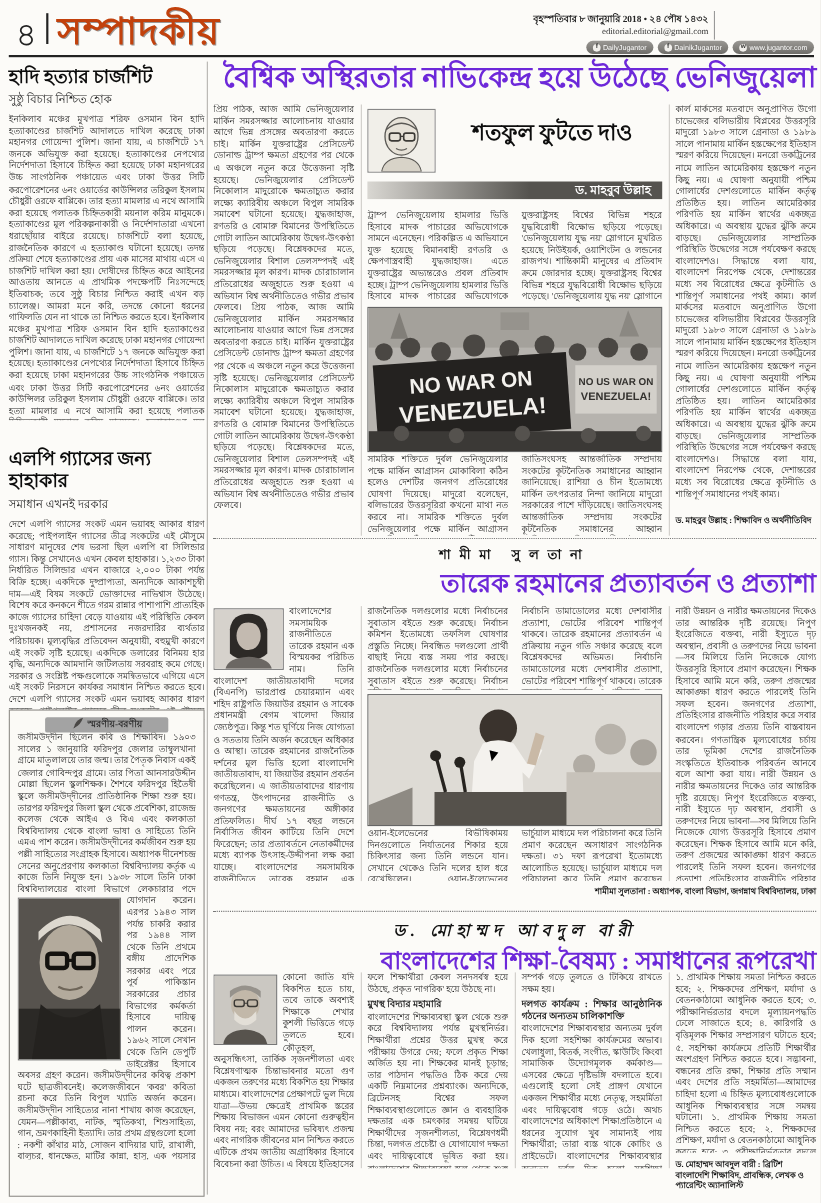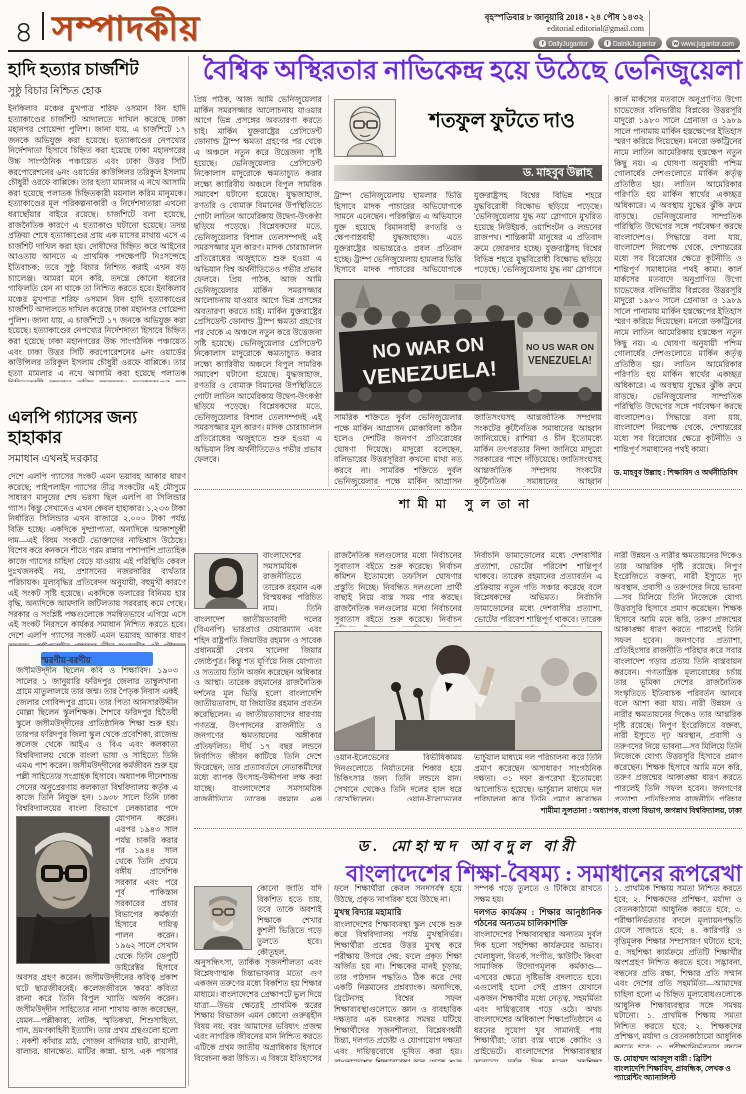--- a/index.html
+++ b/index.html
@@ -27,22 +27,22 @@
   
   .vmain{position:absolute;left:188px;top:56px;width:1px;height:1030px;background:#b5b3ae;}
   .dotsep{position:absolute;left:194px;width:548px;border-top:1.5px dotted #777;}
   
   .lcol{position:absolute;left:8px;width:178px;}
   .ed-head{font-size:17px;font-weight:bold;color:#0d0d0d;line-height:20px;}
   .ed-sub{font-size:10.5px;color:#222;margin-top:3px;}
   .ed-body{font-size:8px;line-height:10.6px;text-align:justify;color:#1d1d1d;overflow:hidden;}
   .membox{position:absolute;left:8px;top:645px;width:176px;height:441px;border:1px solid #8f8d89;
           background:#fbfaf6;}
-  .membadge{margin:6px auto 0;width:112px;height:14px;background:#3b82f6;border-radius:2px;
-            display:flex;align-items:flex-start;justify-content:center;gap:3px;flex-direction:column;}
+  .membadge{margin:6px auto 0;width:112px;height:14px;background:#a3a3a3;border-radius:2px;
+            display:flex;align-items:flex-start;justify-content:center;gap:3px;}
   .membadge span{font-size:8.5px;font-weight:bold;color:#333;}
   .mem-head{font-size:15px;font-weight:bold;margin:6px 8px 2px;color:#0d0d0d;}
   .mem-body{margin:0 7px;font-size:8px;line-height:10.6px;text-align:justify;overflow:hidden;height:388px;}
   .mem-photo{float:left;margin:2px 5px 2px 0;border:1px solid #777;}
   
   .art{position:absolute;left:194px;width:548px;}
   .a-headline{text-align:right;font-weight:bold;color:#6d28d9;}
   .a-author-top{text-align:center;font-weight:bold;color:#111;}
   .acol{position:absolute;width:128px;font-size:8px;line-height:10.6px;text-align:justify;
         color:#1d1d1d;overflow:hidden;}
@@ -196,20 +196,21 @@
     <div class="acol" style="left:280px;top:358px;height:74px;">জাতিসংঘসহ আন্তর্জাতিক সম্প্রদায় সংকটের কূটনৈতিক সমাধানের আহ্বান জানিয়েছে। রাশিয়া ও চীন ইতোমধ্যে মার্কিন তৎপরতার নিন্দা জানিয়ে মাদুরো সরকারের পাশে দাঁড়িয়েছে। জাতিসংঘসহ আন্তর্জাতিক সম্প্রদায় সংকটের কূটনৈতিক সমাধানের আহ্বান জানিয়েছে। রাশিয়া ও চীন ইতোমধ্যে মার্কিন তৎপরতার নিন্দা জানিয়ে মাদুরো সরকারের পাশে দাঁড়িয়েছে।</div>
 
     <div class="acol" style="left:420px;top:40px;height:366px;">কার্ল মার্কসের মতবাদে অনুপ্রাণিত উগো চাভেজের বলিভারীয় বিপ্লবের উত্তরসূরি মাদুরো ১৯৮৩ সালে গ্রেনাডা ও ১৯৮৯ সালে পানামায় মার্কিন হস্তক্ষেপের ইতিহাস স্মরণ করিয়ে দিয়েছেন। মনরো ডকট্রিনের নামে লাতিন আমেরিকায় হস্তক্ষেপ নতুন কিছু নয়। এ ঘোষণা অনুযায়ী পশ্চিম গোলার্ধের দেশগুলোতে মার্কিন কর্তৃত্ব প্রতিষ্ঠিত হয়। লাতিন আমেরিকার পরিণতি হয় মার্কিন স্বার্থের একচ্ছত্র অধিকারে। এ অবস্থায় যুদ্ধের ঝুঁকি ক্রমে বাড়ছে। ভেনিজুয়েলার সাম্প্রতিক পরিস্থিতি উদ্বেগের সঙ্গে পর্যবেক্ষণ করছে বাংলাদেশও। সিদ্ধান্তে বলা যায়, বাংলাদেশ নিরপেক্ষ থেকে, দেশান্তরের মধ্যে সব বিরোধের ক্ষেত্রে কূটনীতি ও শান্তিপূর্ণ সমাধানের পথই কাম্য। কার্ল মার্কসের মতবাদে অনুপ্রাণিত উগো চাভেজের বলিভারীয় বিপ্লবের উত্তরসূরি মাদুরো ১৯৮৩ সালে গ্রেনাডা ও ১৯৮৯ সালে পানামায় মার্কিন হস্তক্ষেপের ইতিহাস স্মরণ করিয়ে দিয়েছেন। মনরো ডকট্রিনের নামে লাতিন আমেরিকায় হস্তক্ষেপ নতুন কিছু নয়। এ ঘোষণা অনুযায়ী পশ্চিম গোলার্ধের দেশগুলোতে মার্কিন কর্তৃত্ব প্রতিষ্ঠিত হয়। লাতিন আমেরিকার পরিণতি হয় মার্কিন স্বার্থের একচ্ছত্র অধিকারে। এ অবস্থায় যুদ্ধের ঝুঁকি ক্রমে বাড়ছে। ভেনিজুয়েলার সাম্প্রতিক পরিস্থিতি উদ্বেগের সঙ্গে পর্যবেক্ষণ করছে বাংলাদেশও। সিদ্ধান্তে বলা যায়, বাংলাদেশ নিরপেক্ষ থেকে, দেশান্তরের মধ্যে সব বিরোধের ক্ষেত্রে কূটনীতি ও শান্তিপূর্ণ সমাধানের পথই কাম্য।</div>
     <div class="byline" style="position:absolute;left:420px;top:412px;width:128px;">ড. মাহবুব উল্লাহ : শিক্ষাবিদ ও অর্থনীতিবিদ</div>
   </div>
 
   <div class="dotsep" style="top:489px;"></div>
 
   <div class="art" style="top:495px;height:328px;">
     <div class="a-author-top" style="font-size:12px;letter-spacing:8px;">শামীমা সুলতানা</div>
+    <div class="a-headline" style="font-size:23px;line-height:28px;margin-top:2px;">তারেক রহমানের প্রত্যাবর্তন ও প্রত্যাশা</div>
 
     <div class="colrule" style="left:134px;top:56px;height:250px;"></div>
     <div class="colrule" style="left:414px;top:56px;height:250px;"></div>
 
     <div class="acol" style="left:0;top:56px;height:250px;">
       <svg class="fl-photo" width="62" height="54" viewBox="0 0 62 54">
         <rect width="62" height="54" fill="#d6d2cc"></rect>
         <path d="M14 18 Q16 4 31 4 Q46 4 48 18 L48 40 Q42 46 31 46 Q20 46 14 40 Z" fill="#2d2a27"></path>
         <ellipse cx="31" cy="24" rx="11" ry="13" fill="#c3bab0"></ellipse>
         <path d="M20 16 Q31 8 42 16 L42 12 Q31 4 20 12 Z" fill="#2d2a27"></path>

